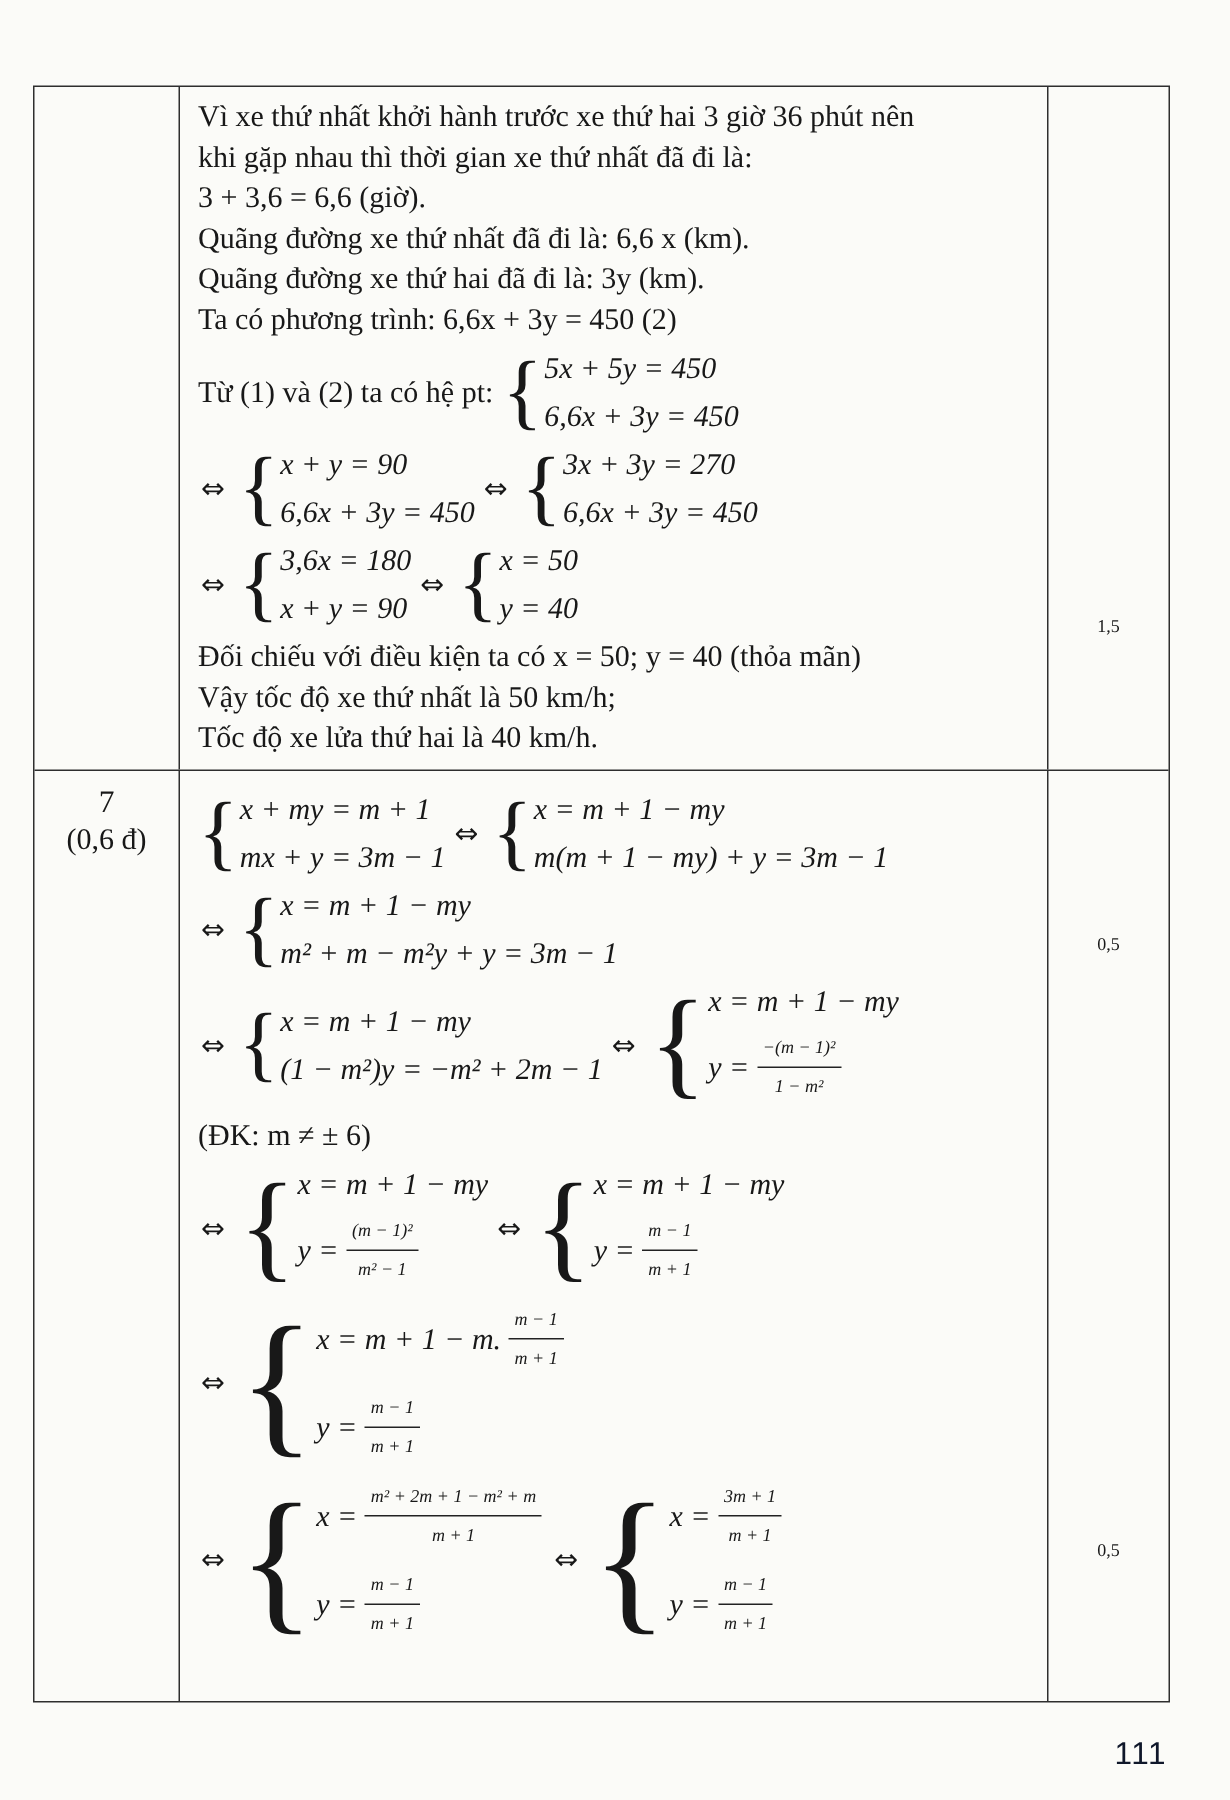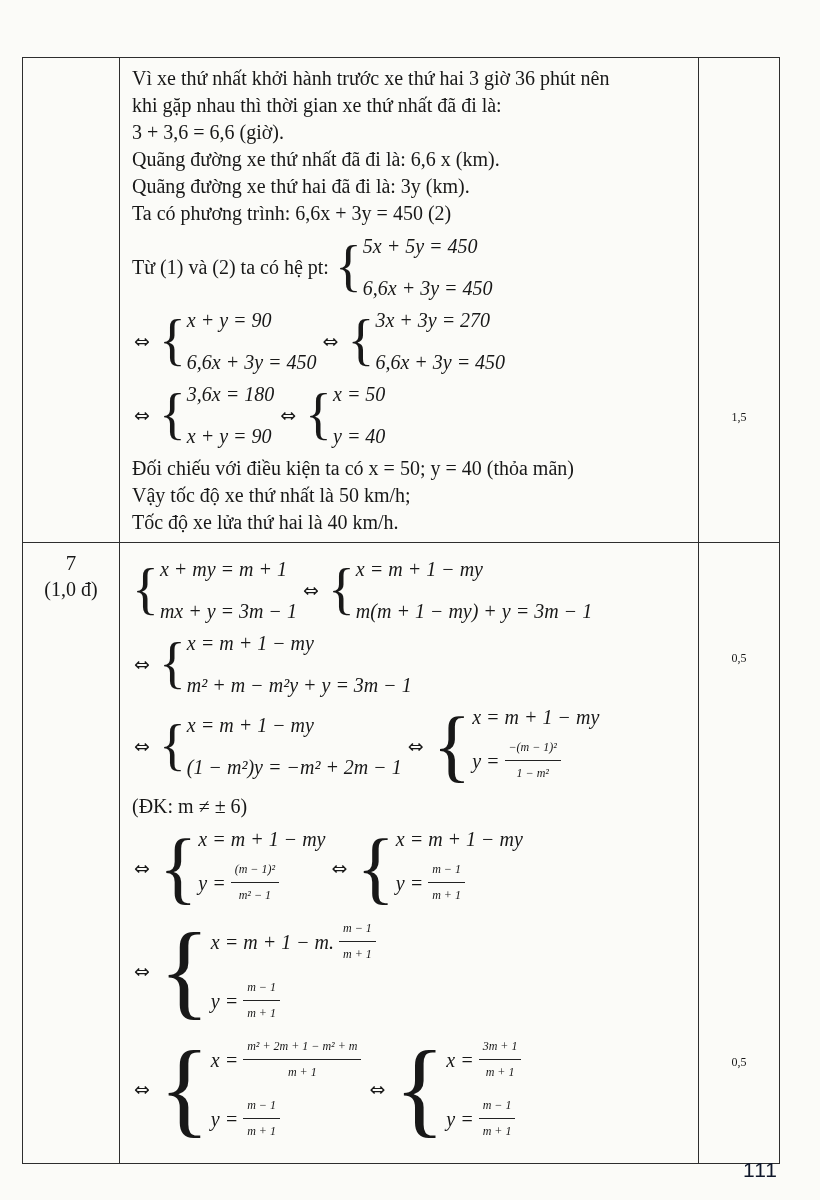--- a/index.html
+++ b/index.html
@@ -29,21 +29,21 @@
   .mrow { display:flex; align-items:center; margin:6px 0; font-size:20px; }
   .arr { font-family:"DejaVu Sans", sans-serif; font-size:19px; margin:0 9px 0 2px; flex:0 0 auto; }
   .pre { margin-right:6px; }
 
   .sys { display:inline-flex; align-items:center; margin-right:4px; }
   .brace { font-family:"Liberation Serif", serif; font-weight:400; line-height:0.82; margin-right:1px; }
   .b2 .brace { font-size:56px; }
   .b3 .brace { font-size:80px; }
   .b4 .brace { font-size:106px; }
   .eqs { display:flex; flex-direction:column; justify-content:center; }
-  .b2 .eqs { gap:16px; }
+  .b2 .eqs { gap:6px; }
   .b3 .eqs { gap:4px; }
   .b4 .eqs { gap:6px; }
   .eq { display:flex; align-items:center; font-style:italic; white-space:nowrap; font-size:20px; line-height:26px; }
 
   .frac { display:inline-flex; flex-direction:column; align-items:center; margin:2px 2px 2px 5px; font-size:12px; line-height:23px; }
   .num { border-bottom:1.4px solid #222; padding:0 4px 1px; }
   .den { padding:1px 4px 0; }
 
   .pv { position:absolute; left:0; right:0; text-align:center; }
   .pv.r1p { top:352px; }
@@ -129,21 +129,21 @@
         <p class="ln">Tốc độ xe lửa thứ hai là 40 km/h.</p>
       </div>
       <div class="c3">
         <span class="pv r1p">1,5</span>
       </div>
     </div>
 
     <div class="trow r2">
       <div class="c1">
         <div class="qnum">7</div>
-        <div class="qpts">(1,0 đ)</div>
+        <div class="qpts">(0,6 đ)</div>
       </div>
       <div class="c2">
 
         <div class="mrow">
           <span class="sys b2">
             <span class="brace">{</span>
             <span class="eqs">
               <span class="eq">x + my = m + 1</span>
               <span class="eq">mx + y = 3m − 1</span>
             </span>

